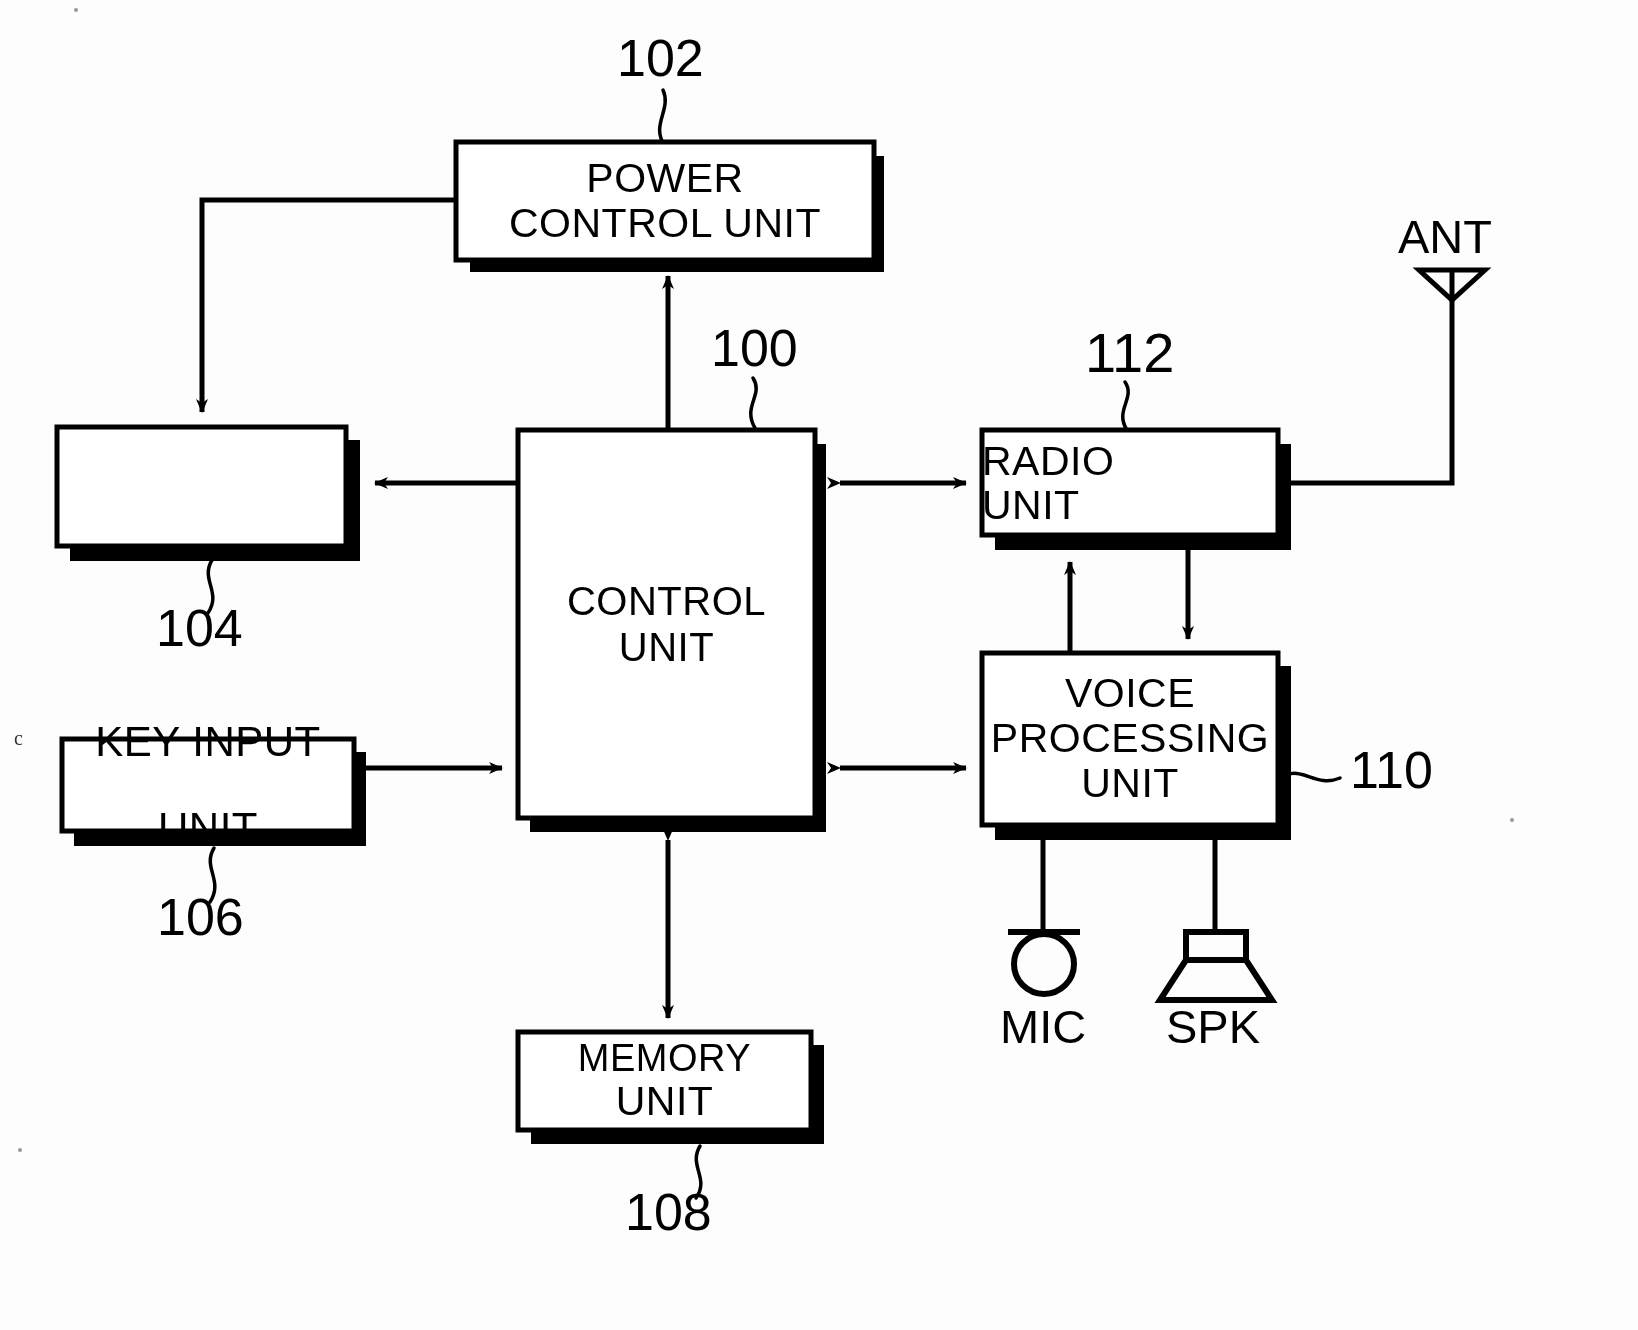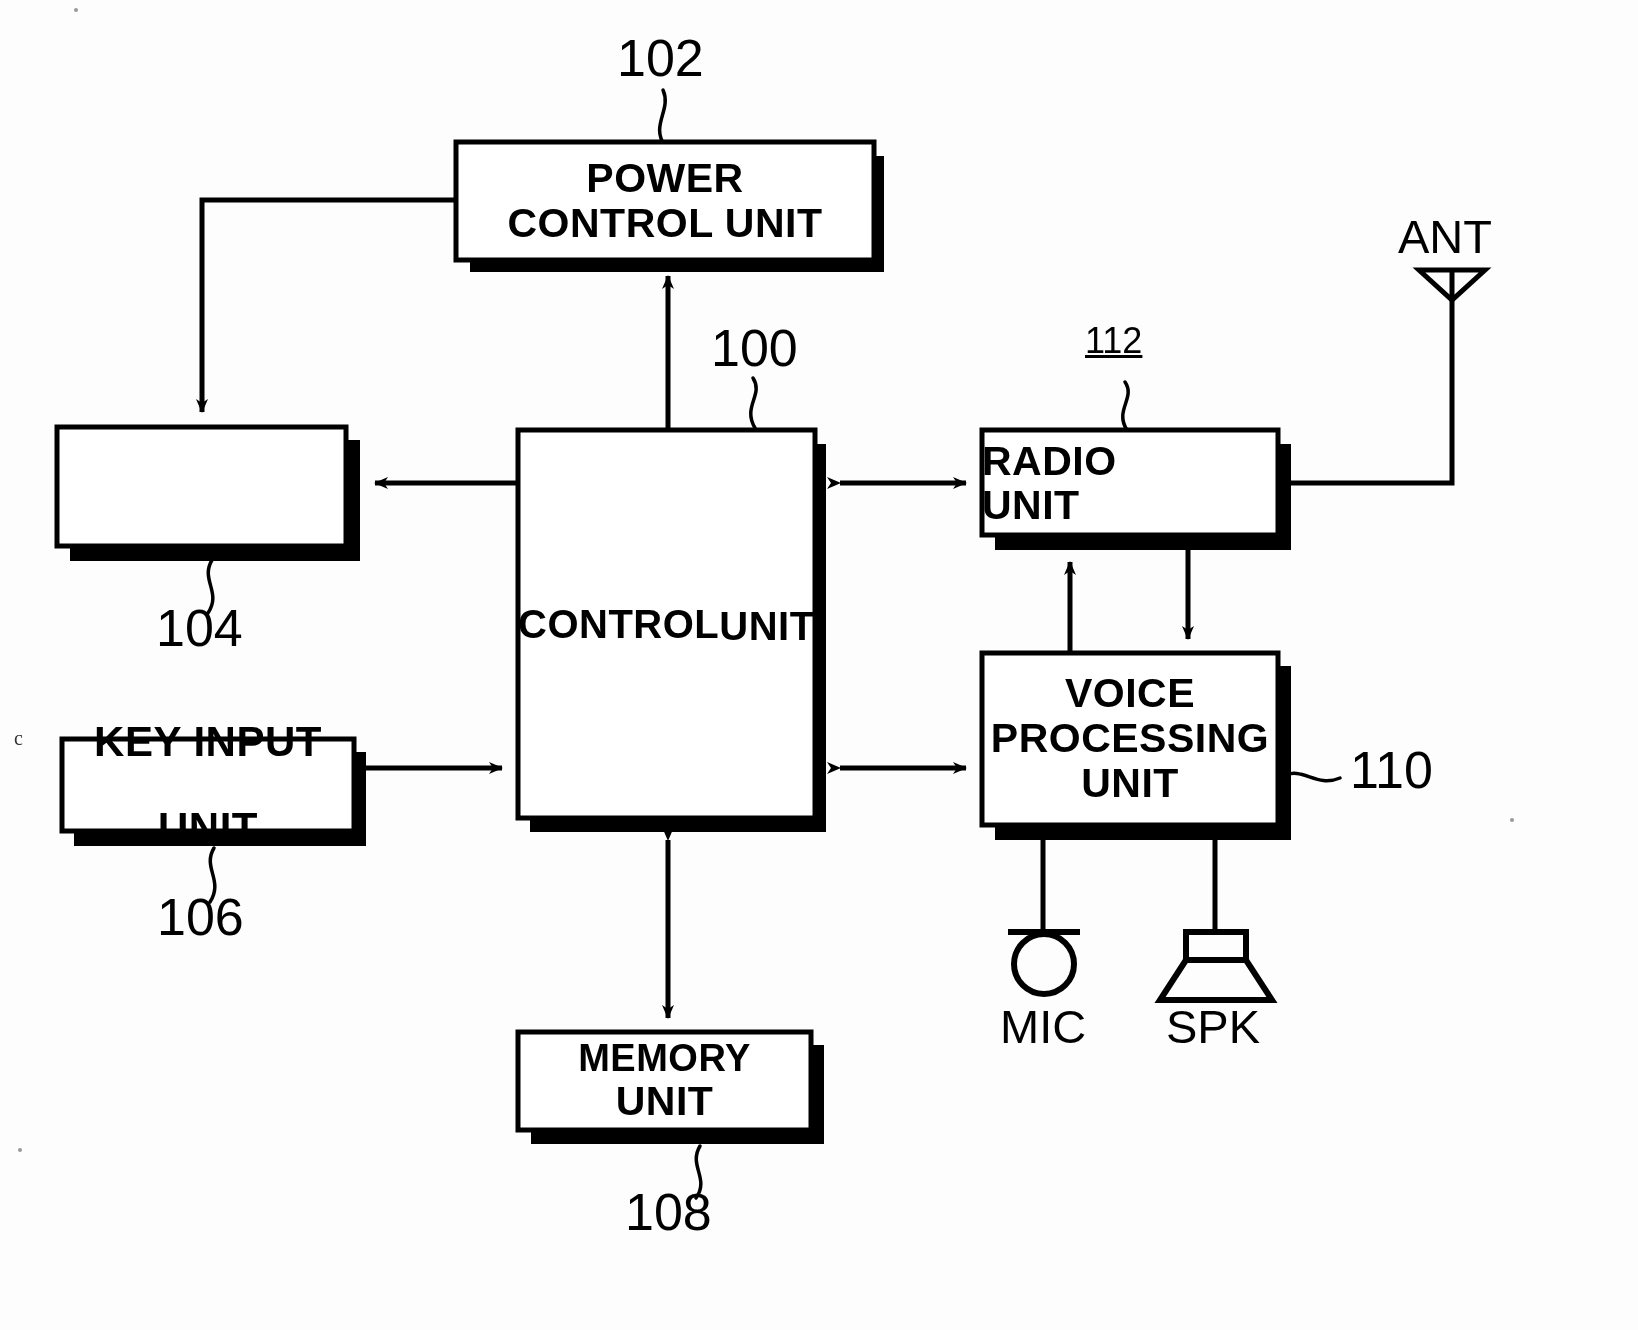--- a/index.html
+++ b/index.html
@@ -18,21 +18,21 @@
     background: #fdfdfd;
     overflow: hidden;
   }
   #stage svg {
     position: absolute;
     left: 0;
     top: 0;
   }
   .blk-label {
     font-family: "Liberation Sans", sans-serif;
-    font-weight: 700;
+    font-weight: 400;
     letter-spacing: 0.5px;
   }
   .ref-num {
     font-family: "Liberation Sans", sans-serif;
     font-weight: 400;
     text-align: center;
   }
   .term-label {
     font-family: "Liberation Sans", sans-serif;
   }
@@ -156,22 +156,22 @@
 
 
   <div style="position:absolute;left:62px;top:731px;width:292px;height:108px;
               display:flex;flex-direction:column;align-items:center;
               justify-content:center;line-height:1.0;gap:40px;">
     <div class="blk-label" style="font-size:42px;white-space:nowrap;">KEY INPUT</div>
     <div class="blk-label" style="font-size:42px;margin-top:4px;">UNIT</div>
   </div>
 
   <div style="position:absolute;left:518px;top:430px;width:297px;height:388px;
-              display:flex;align-items:center;
-              line-height:1.02;">
+              display:flex;flex-direction:column;align-items:center;
+              justify-content:center;line-height:1.02;">
     <div class="blk-label" style="font-size:40px;">CONTROL</div>
     <div class="blk-label" style="font-size:40px;margin-top:5px;">UNIT</div>
   </div>
 
   <div style="position:absolute;left:518px;top:1026px;width:293px;height:108px;
               display:flex;flex-direction:column;align-items:center;
               justify-content:center;line-height:1.0;">
     <div class="blk-label" style="font-size:38px;text-align:center;">MEMORY</div>
     <div class="blk-label" style="font-size:41px;margin-top:4px;">UNIT</div>
   </div>
@@ -196,21 +196,21 @@
   <div class="ref-num" style="position:absolute;left:711px;top:318px;font-size:52px;">100</div>
 
   <div class="ref-num" style="position:absolute;left:156px;top:598px;font-size:52px;">104</div>
 
   <div class="ref-num" style="position:absolute;left:157px;top:887px;font-size:52px;">106</div>
 
   <div class="ref-num" style="position:absolute;left:625px;top:1182px;font-size:52px;">108</div>
 
   <div class="ref-num" style="position:absolute;left:1350px;top:740px;font-size:52px;">110</div>
 
-  <div class="ref-num" style="position:absolute;left:1085px;top:320px;font-size:36px;text-decoration:underline;">112</div>
+  <div class="ref-num" style="position:absolute;left:1085px;top:320px;font-size:56px;">112</div>
 
   <div class="term-label" style="position:absolute;left:1398px;top:209px;font-size:47px;">ANT</div>
 
   <div class="term-label" style="position:absolute;left:1000px;top:999px;font-size:47px;">MIC</div>
 
   <div class="term-label" style="position:absolute;left:1166px;top:999px;font-size:47px;">SPK</div>
 
 </div>
 
 </body></html>

